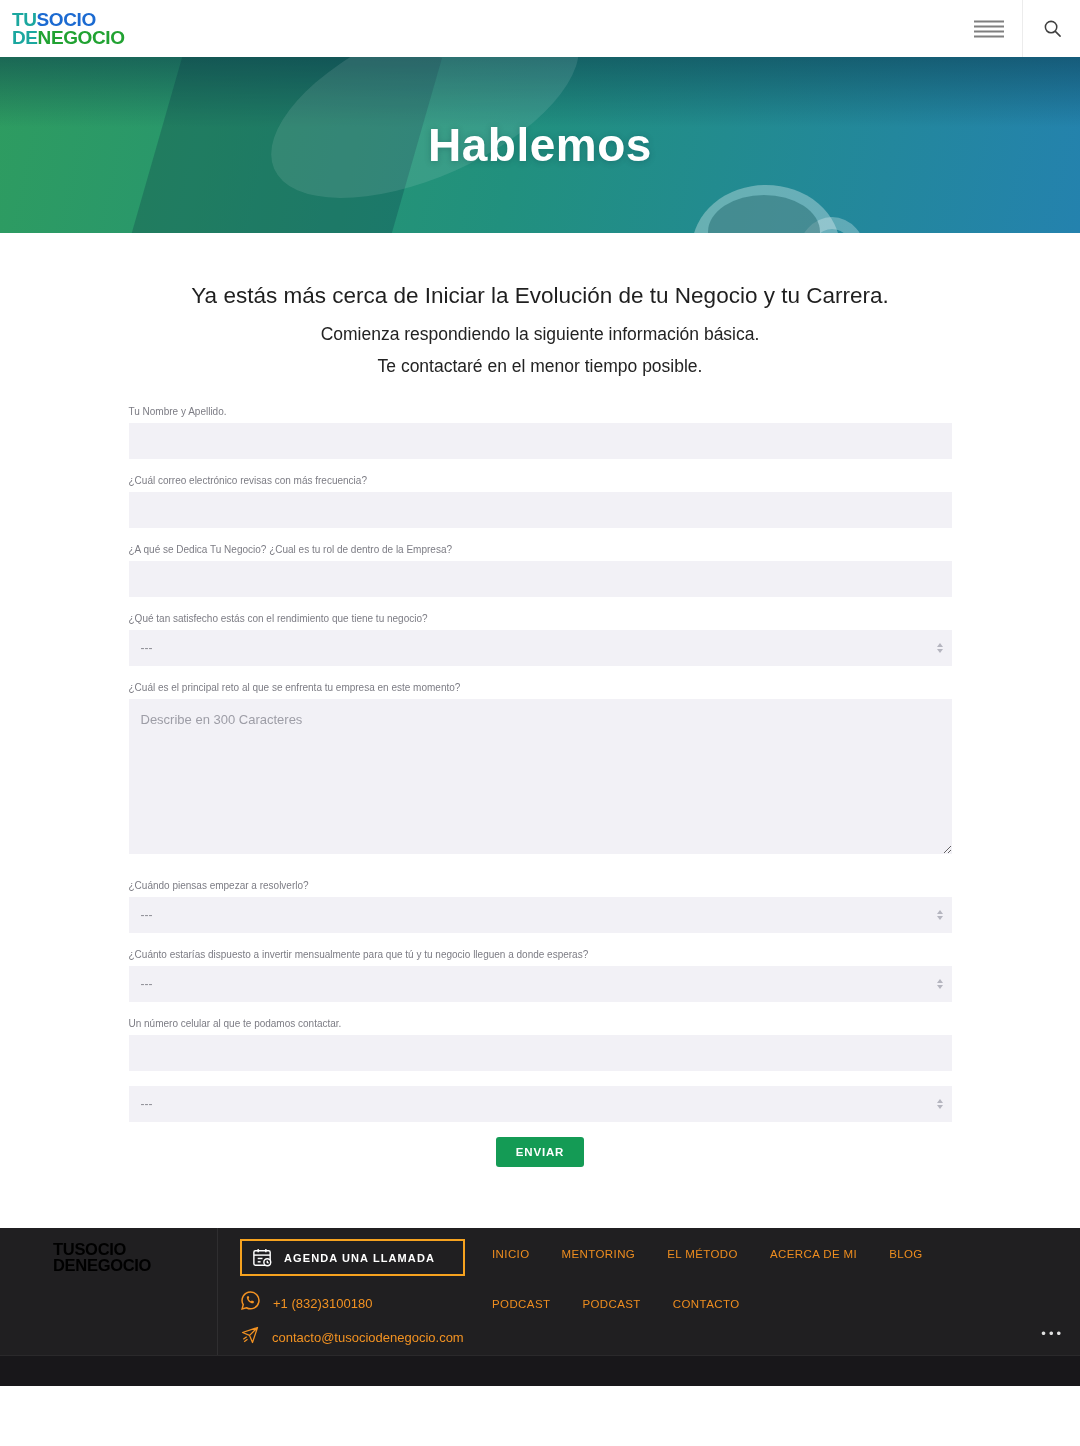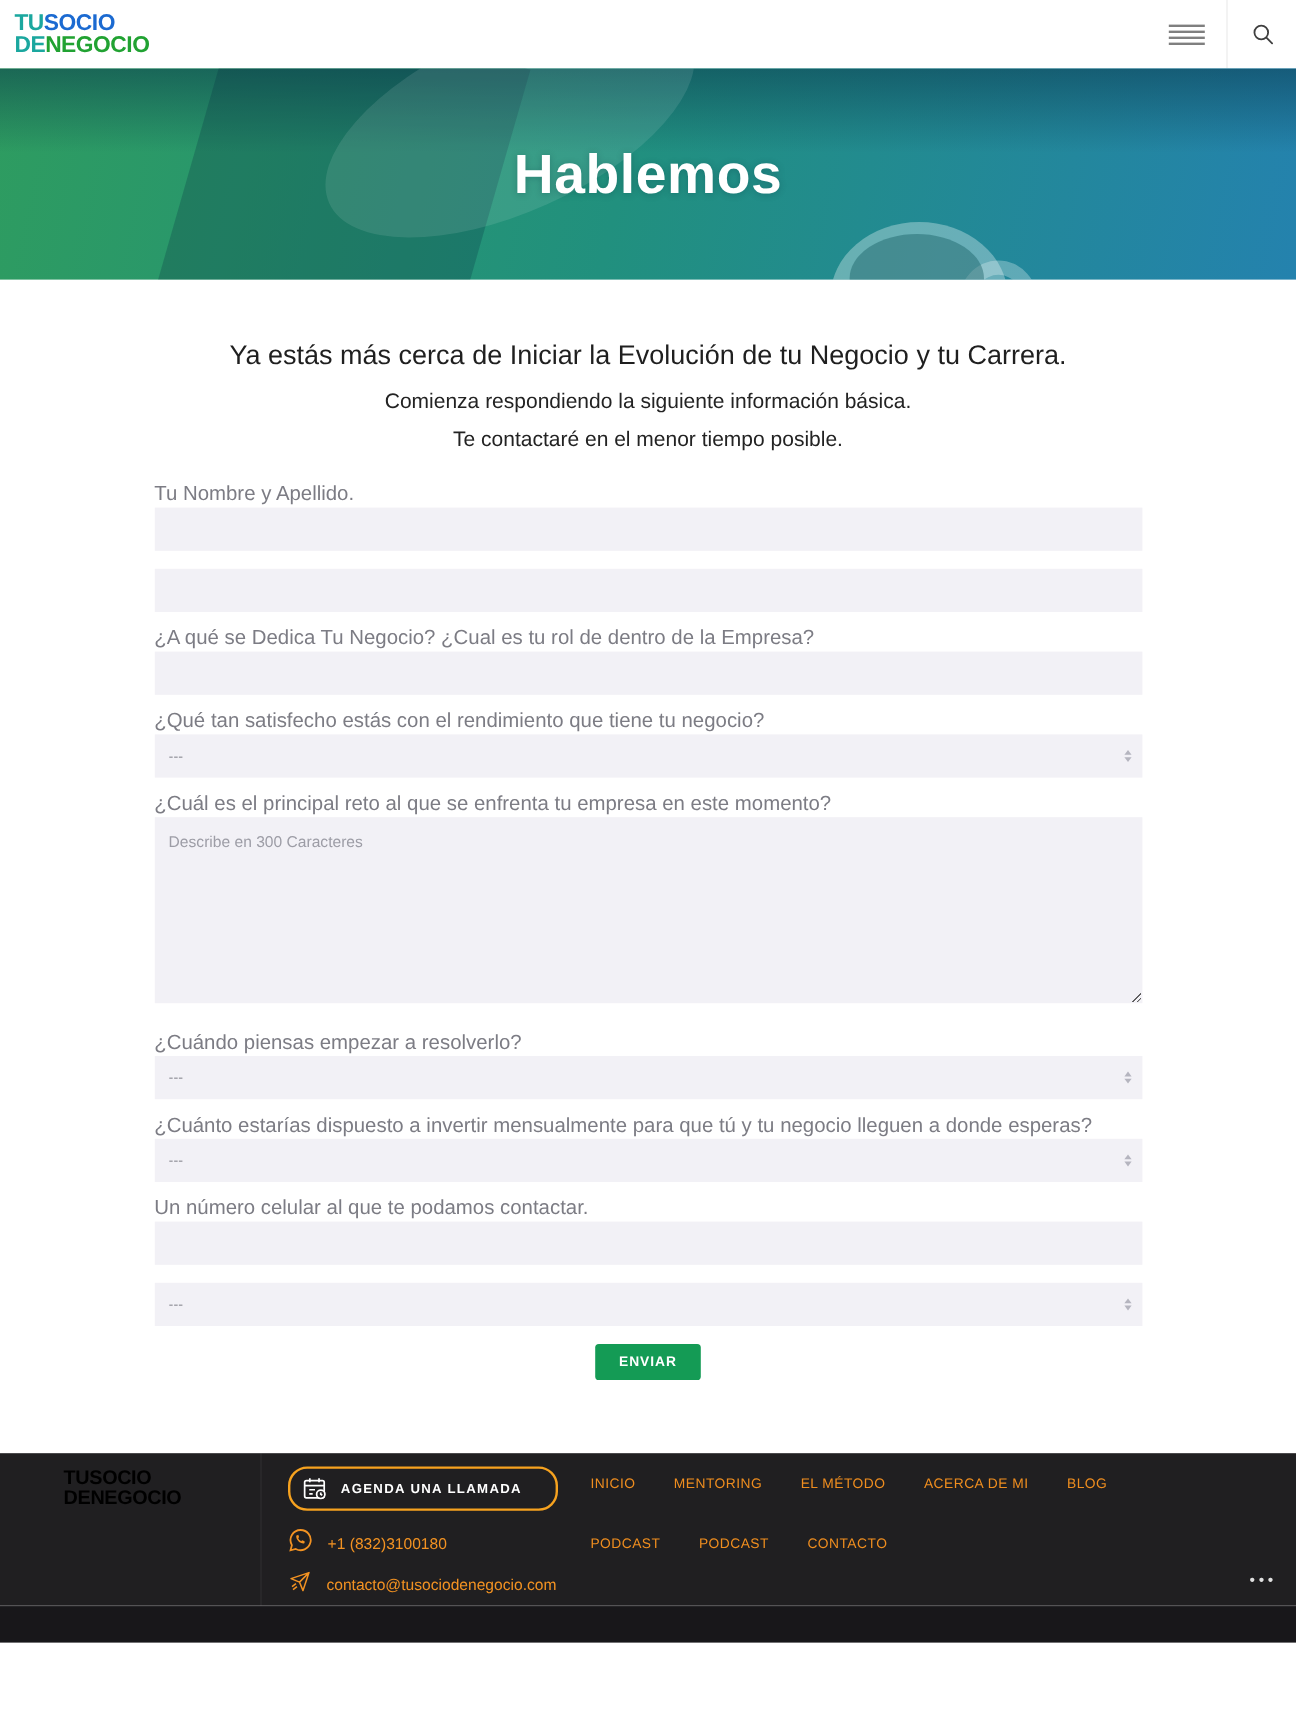--- a/index.html
+++ b/index.html
@@ -35,40 +35,40 @@
 
   
   .content{padding:48px 0 61px 0;background:#fff;}
   .container{width:823px;margin:0 auto;}
   .intro-heading{font-size:22.5px;font-weight:500;color:#1f1f1f;text-align:center;margin:0 0 10px 0;line-height:30px;}
   .intro-line{font-size:17.5px;color:#232323;text-align:center;margin:6px 0;line-height:26px;}
 
   
   .form{margin-top:26px;}
   .field{margin-bottom:15px;}
-  .field-label{display:block;font-size:17px;color:#7c7c84;line-height:14px;margin-bottom:4px;}
+  .field-label{display:block;font-size:10px;color:#7c7c84;line-height:14px;margin-bottom:4px;}
   .txt{width:100%;height:36px;background:#f2f1f6;border:none;outline:none;padding:0 12px;font-size:13px;color:#555;font-family:inherit;}
   .select-wrap{position:relative;}
   select.txt{appearance:none;-webkit-appearance:none;-moz-appearance:none;color:#8d8d95;font-size:12px;border-radius:0;cursor:pointer;}
   .stepper{position:absolute;right:9px;top:50%;transform:translateY(-50%);display:flex;flex-direction:column;gap:2px;pointer-events:none;}
   .stepper i{width:0;height:0;border-left:3.5px solid transparent;border-right:3.5px solid transparent;display:block;}
   .stepper .up{border-bottom:4px solid #b5b5bf;}
   .stepper .dn{border-top:4px solid #b5b5bf;}
   textarea.txt{height:155px;padding:12px;resize:vertical;line-height:18px;}
   textarea.txt::placeholder,.txt::placeholder{color:#9d9da6;font-size:13px;}
   .field-textarea{margin-bottom:21px;}
   .submit-row{text-align:center;margin-top:12px;}
   .enviar-btn{background:#149b55;color:#fff;border:none;padding:9px 20px;font-size:11.5px;font-weight:bold;letter-spacing:0.8px;border-radius:3px;cursor:pointer;font-family:inherit;}
 
   
   .footer{background:#201f21;height:127px;display:flex;position:relative;}
   .f-left{width:218px;border-right:1px solid rgba(255,255,255,.07);padding:14px 0 0 53px;}
   .f-logo{font-weight:bold;font-size:16.5px;line-height:0.95;letter-spacing:-0.3px;cursor:pointer;}
   .f-mid{width:254px;padding:11px 0 0 22px;}
-  .agenda-btn{display:inline-flex;align-items:center;gap:10px;border:2px solid #f6a21f;border-radius:16px;padding:5px 28px 5px 9px;background:transparent;color:#fff;font-weight:bold;font-size:11px;letter-spacing:1.1px;cursor:pointer;font-family:inherit;white-space:nowrap;}
+  .agenda-btn{display:inline-flex;align-items:center;gap:10px;border:2px solid #f6a21f;border-radius:0;padding:5px 28px 5px 9px;background:transparent;color:#fff;font-weight:bold;font-size:11px;letter-spacing:1.1px;cursor:pointer;font-family:inherit;white-space:nowrap;}
   .contact-row{display:flex;align-items:flex-end;gap:12px;margin-top:14px;color:#f29222;font-size:13px;text-decoration:none;cursor:pointer;}
   .f-nav{flex:1;padding:16px 0 0 20px;}
   .nav-list{display:flex;flex-wrap:wrap;width:478px;column-gap:17px;row-gap:23px;margin:0;padding:0;list-style:none;gap:32px;}
   .nav-list a{color:#ee8d1f;font-size:11.5px;letter-spacing:0.4px;text-decoration:none;font-weight:500;cursor:pointer;}
   .f-dots{position:absolute;right:16px;bottom:14px;color:#e0e0e0;font-size:13px;letter-spacing:3px;cursor:pointer;}
 
   
   .bottombar{height:31px;background:#18171a;border-top:1px solid rgba(255,255,255,.08);display:flex;align-items:center;color:#ededed;}
   .soc-ico{display:inline-flex;align-items:center;justify-content:center;cursor:pointer;color:#fff;}
 </style>
@@ -111,20 +111,21 @@
     <p class="intro-line">Te contactaré en el menor tiempo posible.</p>
 
     <div class="form">
 
       <div class="field">
         <label class="field-label">Tu Nombre y Apellido.</label>
         <input class="txt" type="text" style="">
       </div>
 
       <div class="field">
+        <label class="field-label">¿Cuál correo electrónico revisas con más frecuencia?</label>
         <input class="txt" type="text" style="">
       </div>
 
       <div class="field">
         <label class="field-label">¿A qué se Dedica Tu Negocio? ¿Cual es tu rol de dentro de la Empresa?</label>
         <input class="txt" type="text" style="">
       </div>
 
       <div class="field">
         <label class="field-label">¿Qué tan satisfecho estás con el rendimiento que tiene tu negocio?</label>

